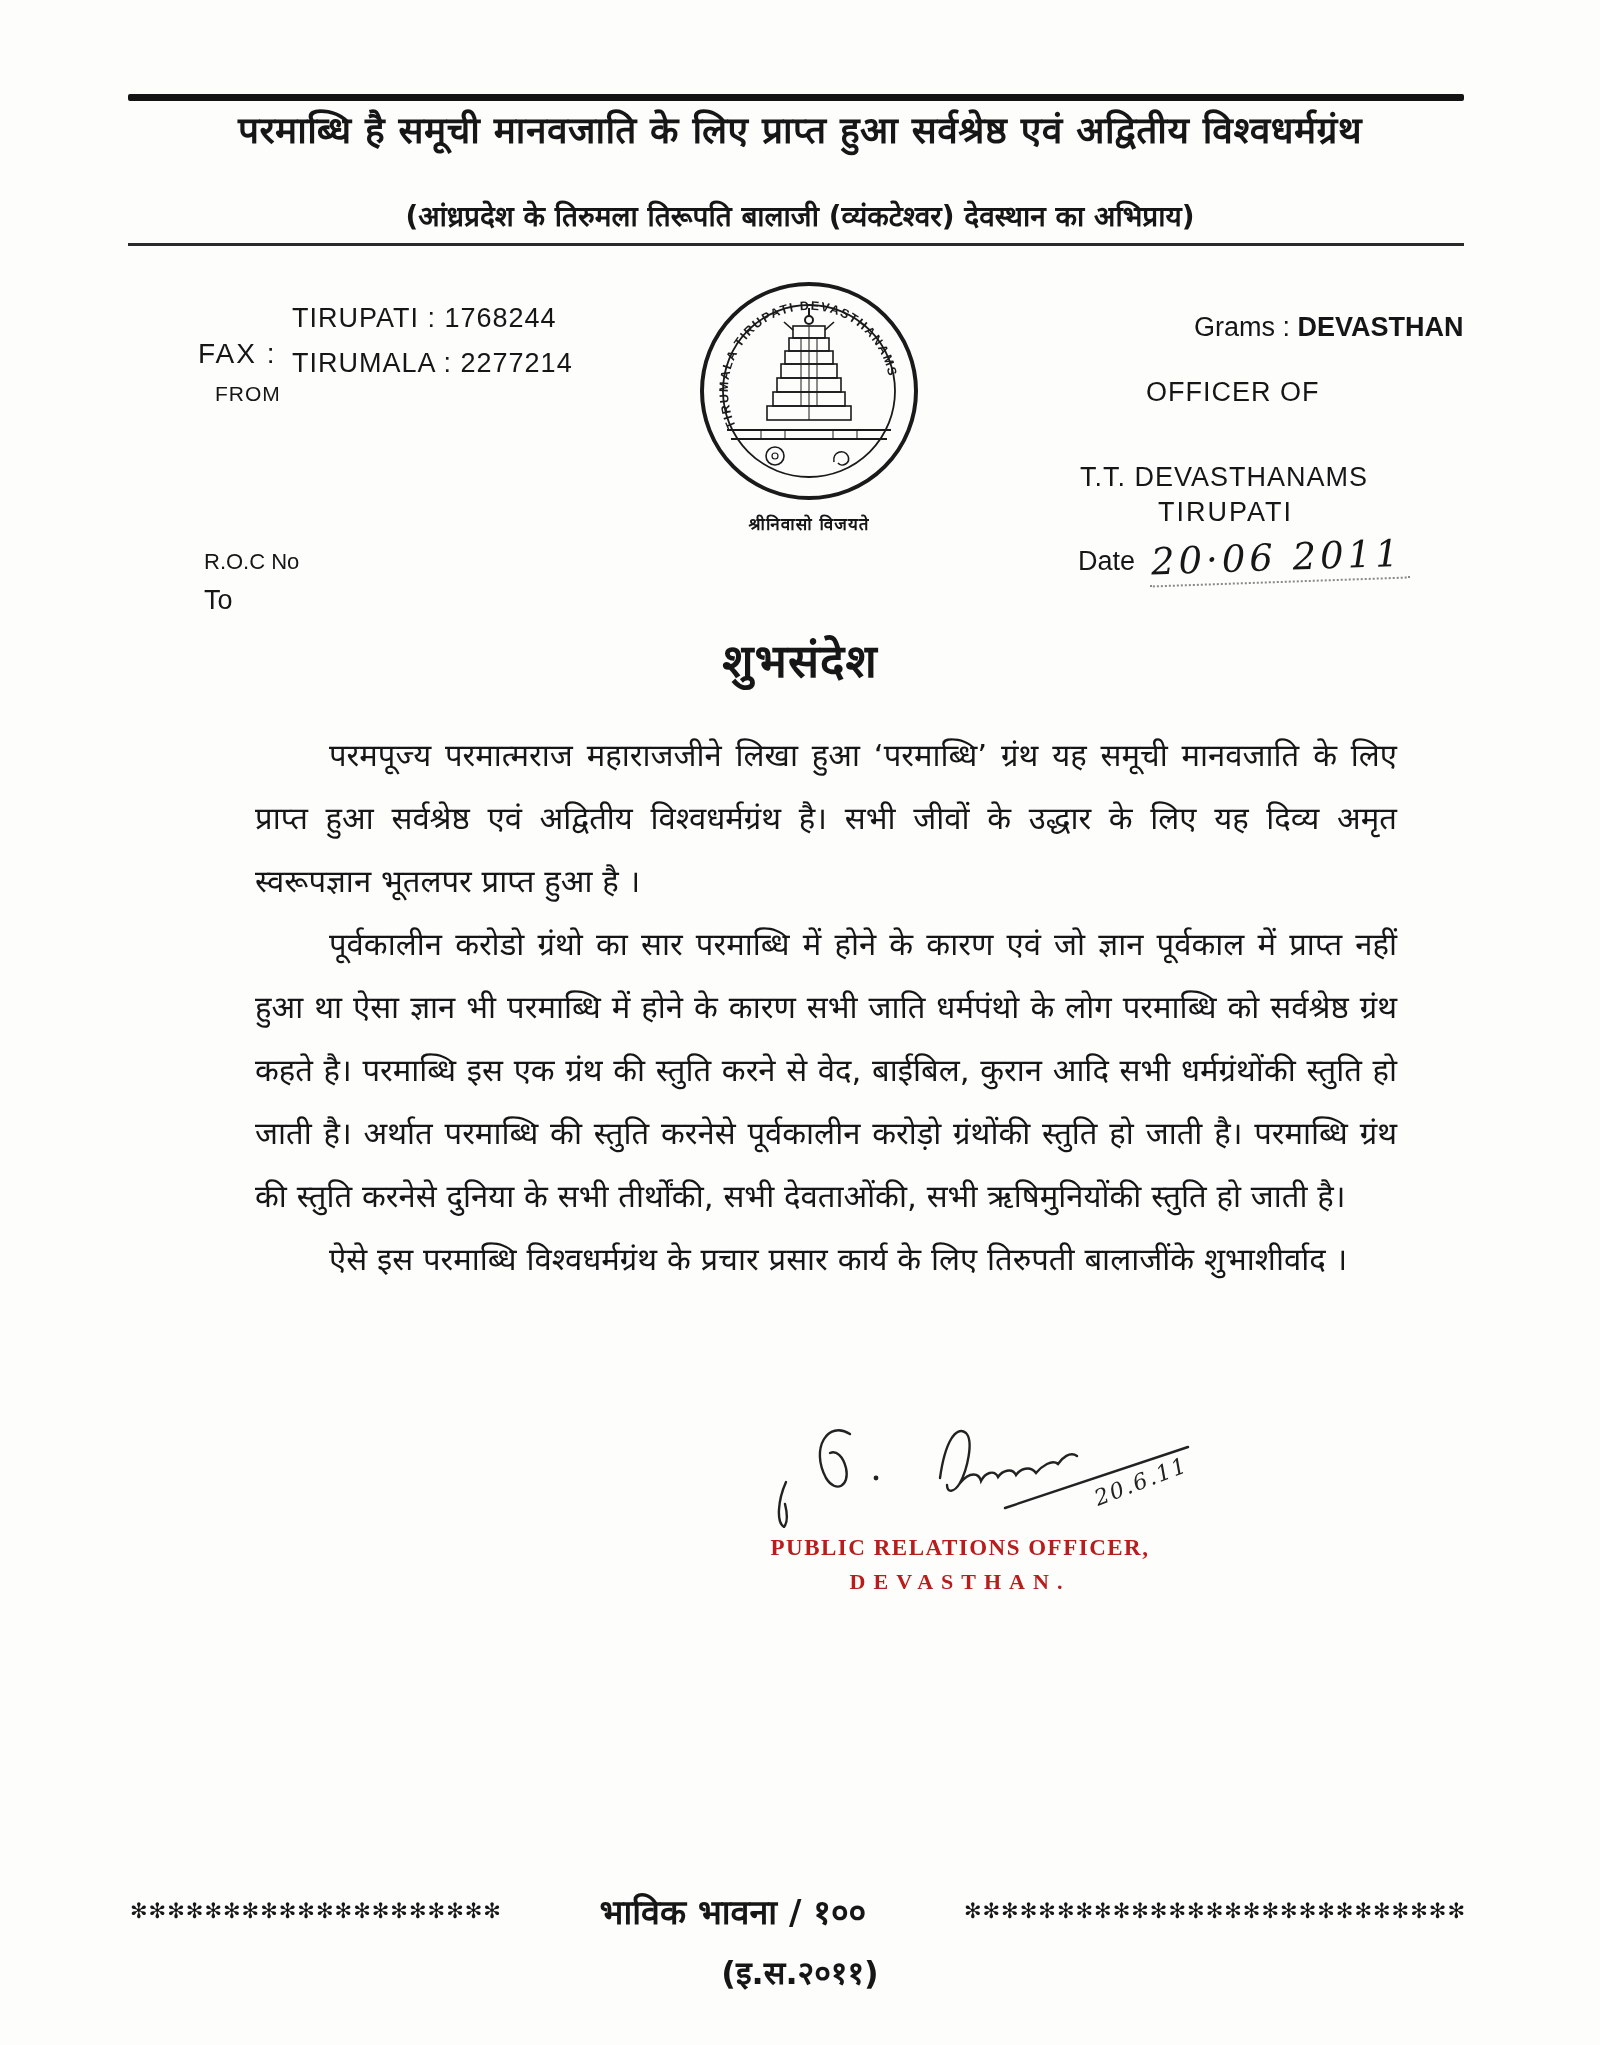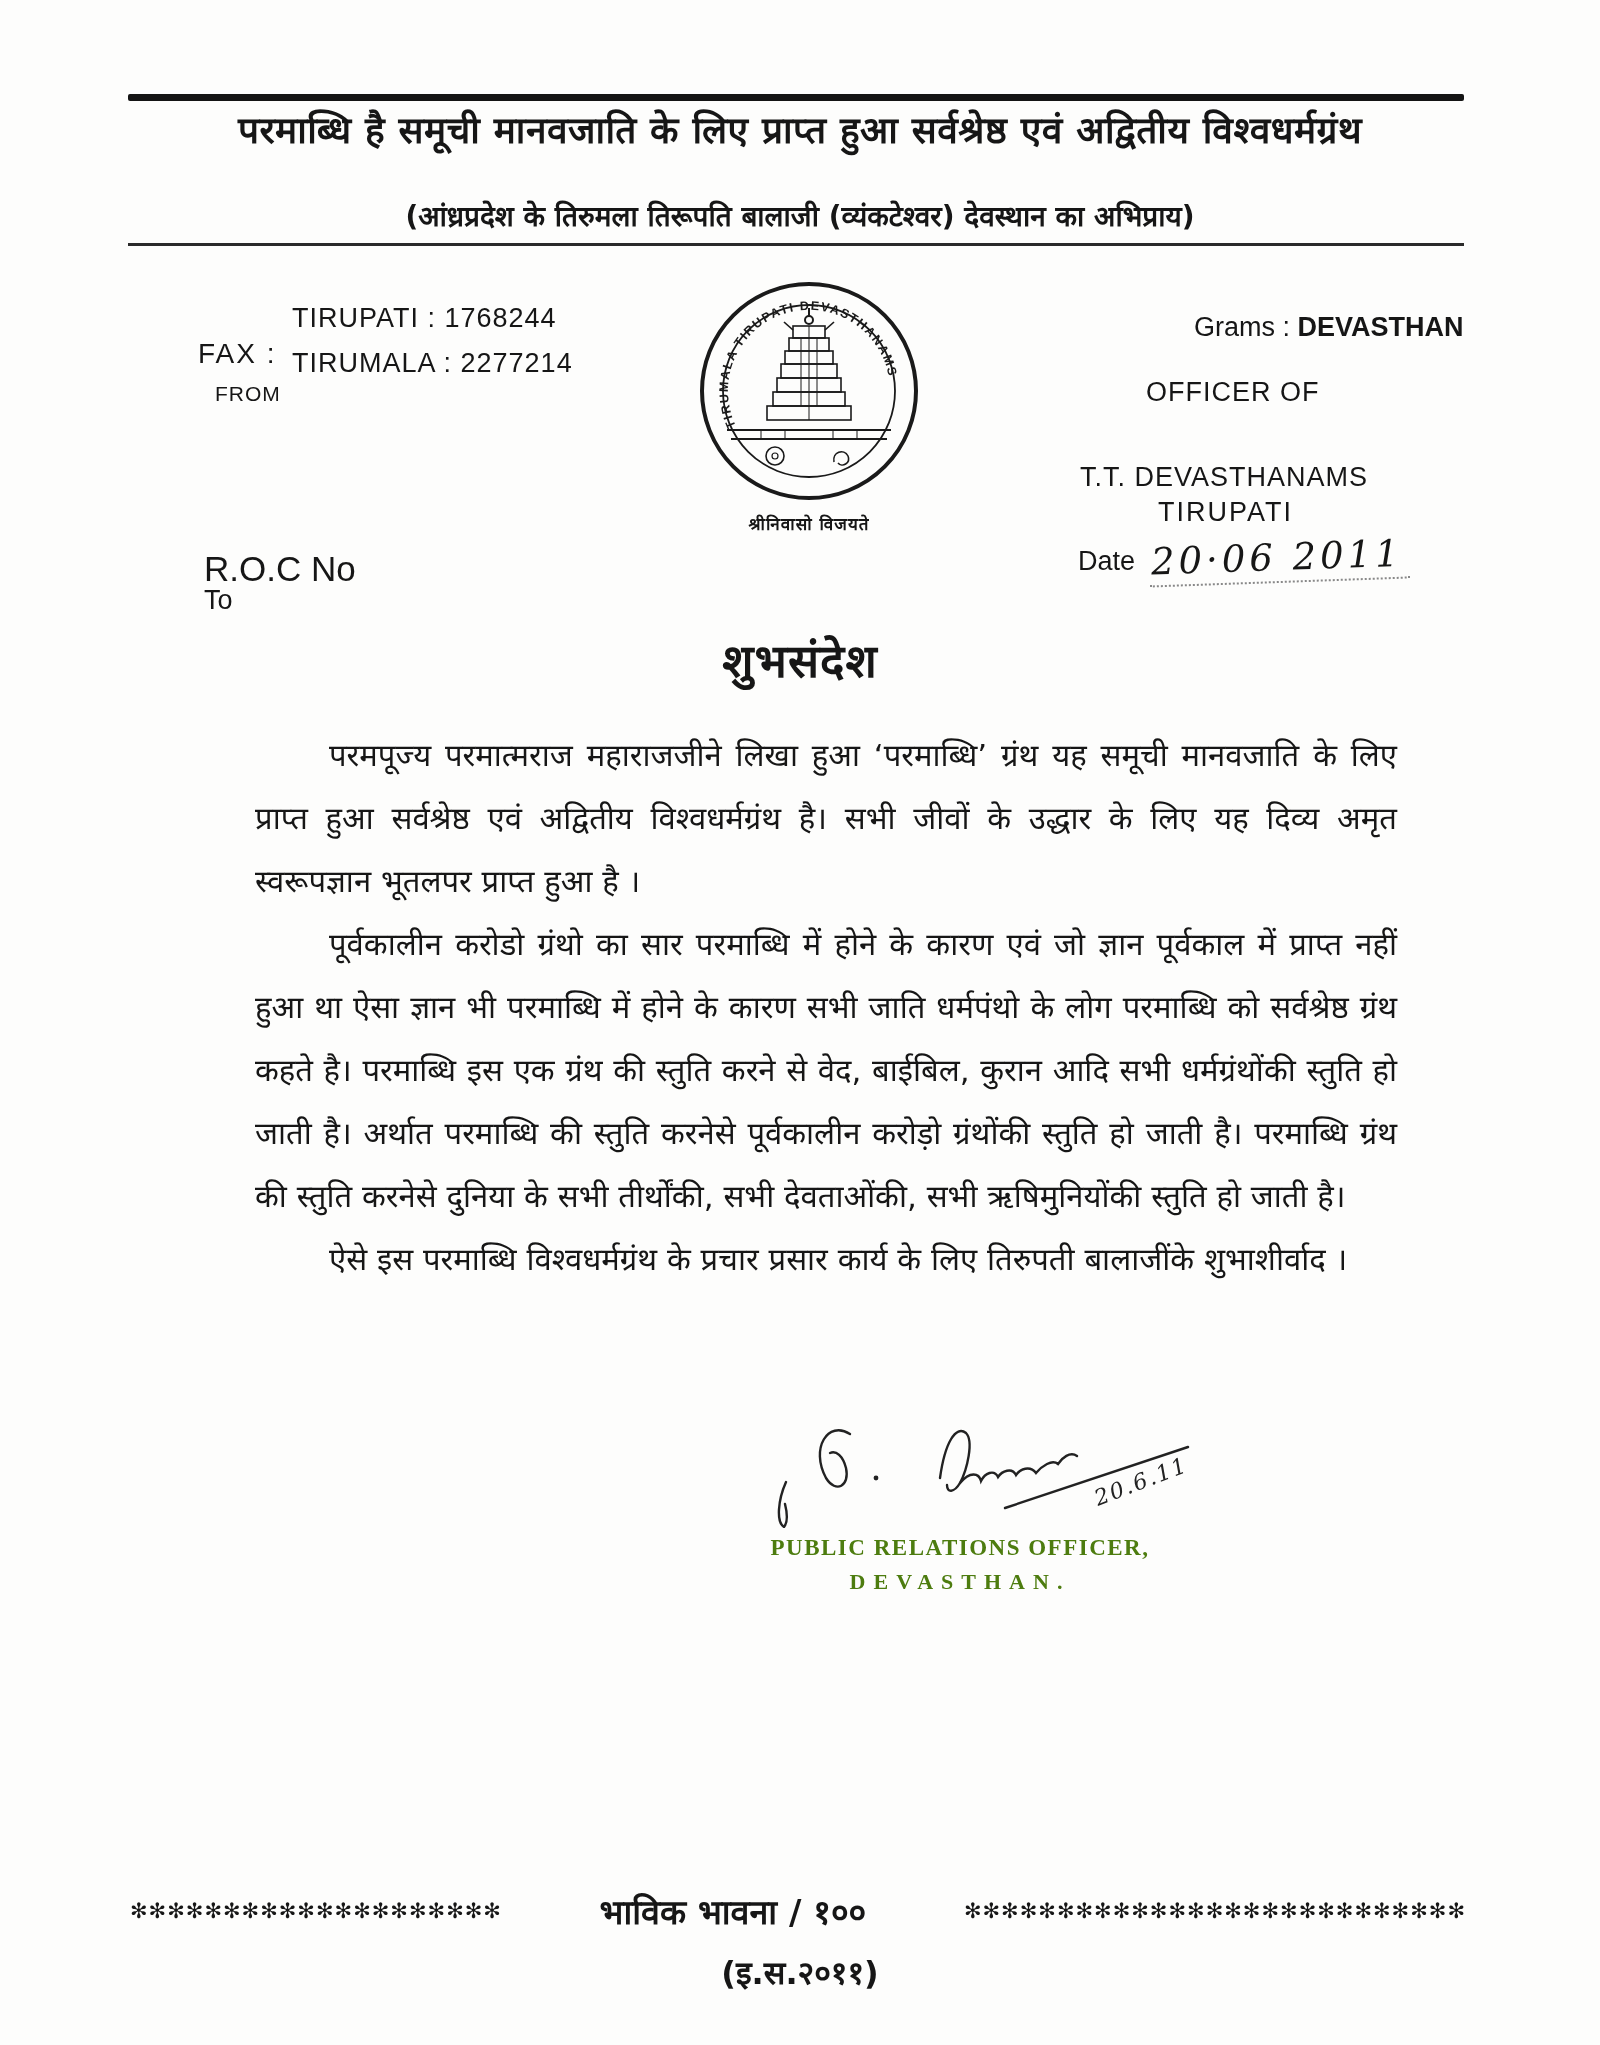--- a/index.html
+++ b/index.html
@@ -40,41 +40,41 @@
   .org-city    { position:absolute; left:1158px; top:497px; font-size:27px; letter-spacing:2px; }
 
   .date-row    { position:absolute; left:1078px; top:536px; font-size:27px; white-space:nowrap; }
   .date-hand {
     display:inline-block; margin-left:14px;
     font-family:"DejaVu Serif", serif; font-style:italic;
     font-size:37px; letter-spacing:4px; transform:rotate(-2deg);
     border-bottom:2px dotted #888; padding:0 6px 2px 2px;
   }
 
-  .roc-label { position:absolute; left:204px; top:549px; font-size:35px; }
+  .roc-label { position:absolute; left:204px; top:549px; font-size:22px; }
   .to-label  { position:absolute; left:204px; top:585px; font-size:27px; }
 
   .seal-wrap { position:absolute; left:698px; top:280px; width:222px; text-align:center; }
   .seal-wrap svg { display:block; }
   .seal-caption { margin-top:10px; font-size:17px; font-weight:700; letter-spacing:1px; }
 
   .letter-heading {
     position:absolute; left:0; top:628px; width:100%;
     text-align:center; font-size:46px; font-weight:700; letter-spacing:1px;
   }
 
   .letter-body {
     position:absolute; left:255px; top:724px; width:1142px;
     font-size:31px; line-height:63px; text-align:justify;
   }
   .letter-body p { text-indent:74px; margin:0; }
 
   .sig-block { position:absolute; left:700px; top:1420px; width:520px; text-align:center; }
   .sig-block svg { display:block; width:520px; height:108px; }
-  .stamp { margin-top:2px; font-family:"Liberation Serif", serif; font-weight:700; color:#4d7c0f; }
+  .stamp { margin-top:2px; font-family:"Liberation Serif", serif; font-weight:700; color:#b91c1c; }
   .stamp-line1 { font-size:23px; letter-spacing:1.5px; line-height:35px; }
   .stamp-line2 { font-size:22px; letter-spacing:2.5px; line-height:33px; }
   .stamp-line3 { font-size:22px; letter-spacing:8px;  line-height:33px; }
 
   .footer-band {
     position:absolute; left:130px; top:1888px; width:1336px;
     display:flex; align-items:center; justify-content:space-between; gap:8px;
   }
   .stars { font-size:21px; letter-spacing:1px; white-space:nowrap; overflow:hidden; }
   .footer-center { font-size:34px; font-weight:700; white-space:nowrap; }

